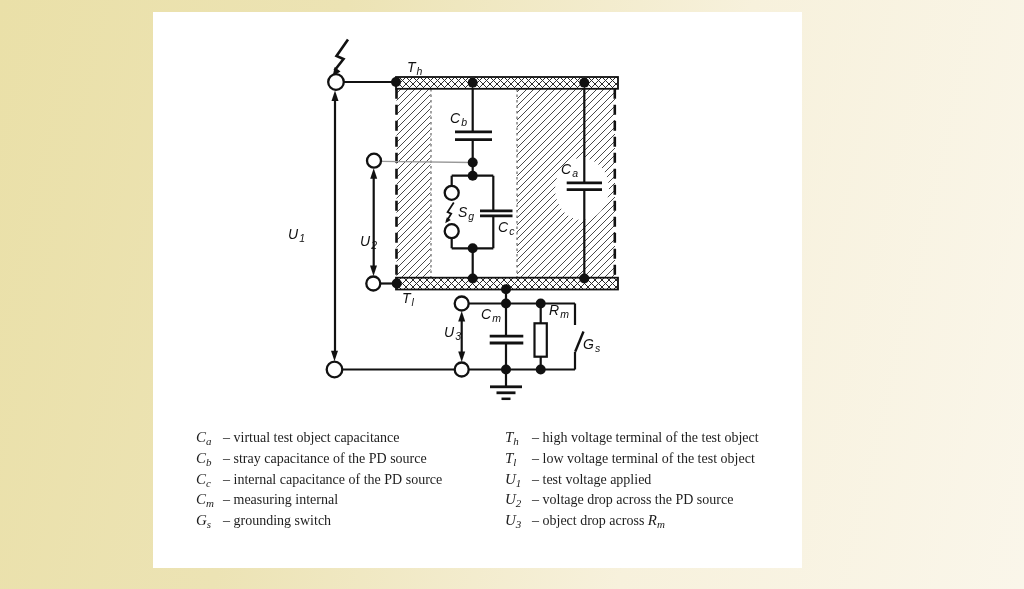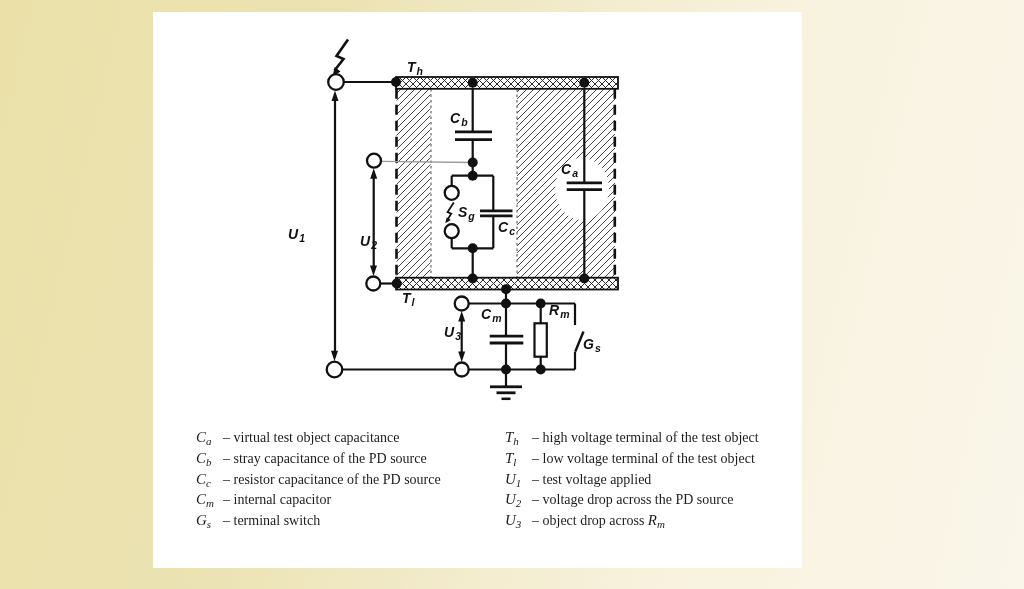--- a/index.html
+++ b/index.html
@@ -1,21 +1,21 @@
 <!DOCTYPE html>
 <html><head>
 <meta charset="utf-8">
 <style>
   html,body{margin:0;padding:0;}
   .page{position:relative;width:1024px;height:589px;overflow:hidden;
         background:linear-gradient(103deg,#eae0a8 0%,#ece3b4 30%,#f7f1dc 65%,#faf6ea 100%);
         font-family:"Liberation Sans",sans-serif;}
   .panel{position:absolute;left:153px;top:12px;width:649px;height:556px;background:#ffffff;}
   svg{position:absolute;left:0;top:0;}
-  .clabel{position:absolute;font-family:"Liberation Sans",sans-serif;font-weight:bold;
+  .clabel{position:absolute;font-family:"Liberation Sans",sans-serif;font-weight:normal;
           font-style:italic;font-size:14px;color:#111;white-space:nowrap;z-index:5;}
   .clabel .ss{font-size:10.5px;position:relative;top:3px;margin-left:1px;}
   .legend-col{position:absolute;font-family:"Liberation Serif",serif;font-size:14px;
               color:#1d1d1d;z-index:5;}
   .lrow{height:20.8px;line-height:20px;white-space:nowrap;}
   .lsym{display:inline-block;min-width:27px;font-style:italic;font-size:15px;}
   .ss{font-size:11px;position:relative;top:3px;font-style:italic;}
   .ltail{font-style:italic;font-size:15px;}
 </style>
 </head>
@@ -139,23 +139,23 @@
   <div class="clabel" style="left:481px;top:306px;"><span>C</span><span class="ss">m</span></div>
   <div class="clabel" style="left:549px;top:302px;"><span>R</span><span class="ss">m</span></div>
   <div class="clabel" style="left:583px;top:336px;"><span>G</span><span class="ss">s</span></div>
   <div class="clabel" style="left:288px;top:226px;"><span>U</span><span class="ss">1</span></div>
   <div class="clabel" style="left:360px;top:201px;margin-top:32px;"><span>U</span><span class="ss">2</span></div>
   <div class="clabel" style="left:444px;top:324px;"><span>U</span><span class="ss">3</span></div>
 
   <div class="legend-col" style="left:196px;top:427px;">
     <div class="lrow"><span class="lsym"><span>C</span><span class="ss">a</span></span><span>– virtual test object capacitance</span></div>
     <div class="lrow"><span class="lsym"><span>C</span><span class="ss">b</span></span><span>– stray capacitance of the PD source</span></div>
-    <div class="lrow"><span class="lsym"><span>C</span><span class="ss">c</span></span><span>– resistor capacitance of the PD source</span></div>
-    <div class="lrow"><span class="lsym"><span>C</span><span class="ss">m</span></span><span>– internal capacitor</span></div>
-    <div class="lrow"><span class="lsym"><span>G</span><span class="ss">s</span></span><span>– terminal switch</span></div>
+    <div class="lrow"><span class="lsym"><span>C</span><span class="ss">c</span></span><span>– internal capacitance of the PD source</span></div>
+    <div class="lrow"><span class="lsym"><span>C</span><span class="ss">m</span></span><span>– measuring internal</span></div>
+    <div class="lrow"><span class="lsym"><span>G</span><span class="ss">s</span></span><span>– grounding switch</span></div>
   </div>
   <div class="legend-col" style="left:505px;top:427px;">
     <div class="lrow"><span class="lsym"><span>T</span><span class="ss">h</span></span><span>– high voltage terminal of the test object</span></div>
     <div class="lrow"><span class="lsym"><span>T</span><span class="ss">l</span></span><span>– low voltage terminal of the test object</span></div>
     <div class="lrow"><span class="lsym"><span>U</span><span class="ss">1</span></span><span>– test voltage applied</span></div>
     <div class="lrow"><span class="lsym"><span>U</span><span class="ss">2</span></span><span>– voltage drop across the PD source</span></div>
     <div class="lrow"><span class="lsym"><span>U</span><span class="ss">3</span></span><span>– object drop across </span><span class="ltail"><span>R</span><span class="ss">m</span></span></div>
   </div>
 </div>
 

